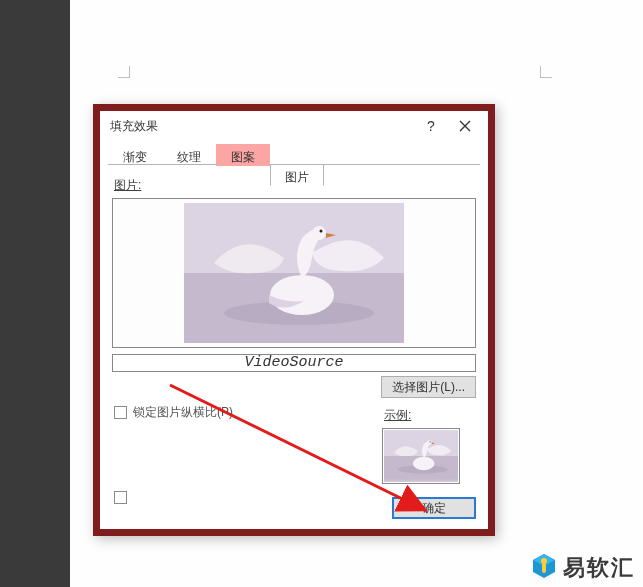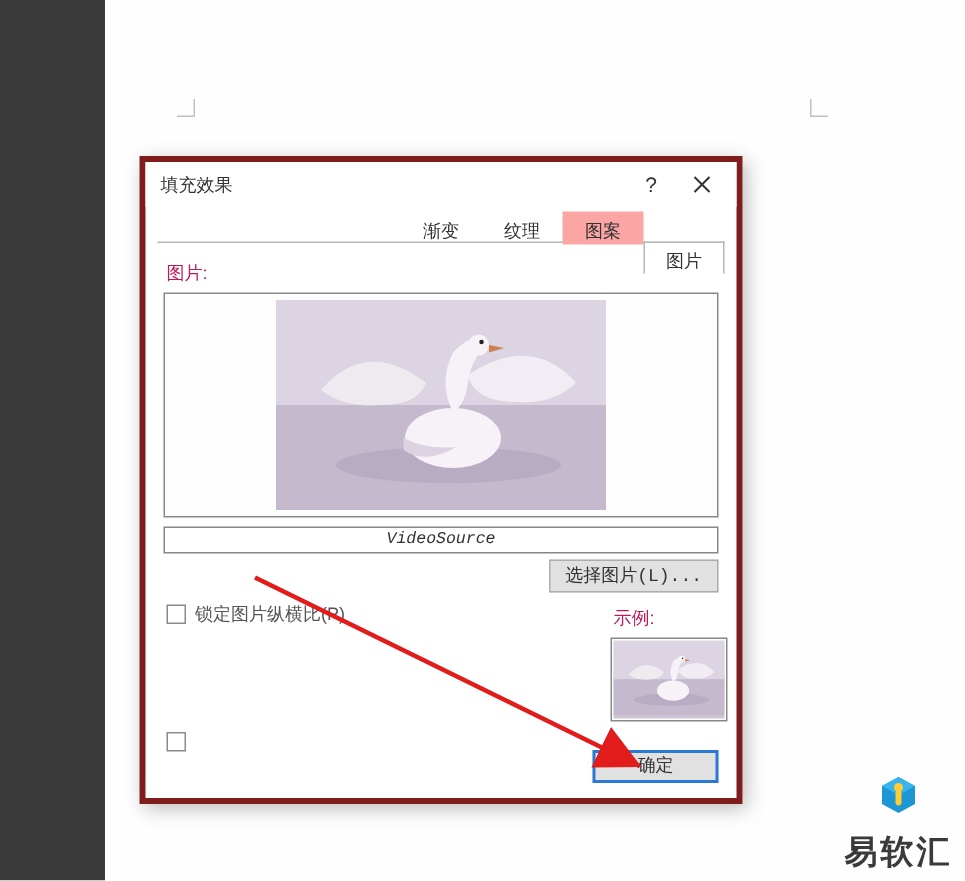--- a/index.html
+++ b/index.html
@@ -34,21 +34,21 @@
   .corner.tl::after{content:"";position:absolute;right:0;bottom:0;width:1px;height:12px;background:#c0c0c0;}
   .corner.tr { left: 540px; top: 58px; border:none;}
   .corner.tr::before{content:"";position:absolute;left:0;bottom:0;width:12px;height:1px;background:#c0c0c0;}
   .corner.tr::after{content:"";position:absolute;left:0;bottom:0;width:1px;height:12px;background:#c0c0c0;}
 
   .dialog {
     position: absolute;
     left: 93px; top: 104px;
     width: 402px; height: 432px;
     background: #fff;
-    border: 4px solid #7f1d1d;
+    border: 7px solid #7f1d1d;
     box-shadow: 3px 3px 12px rgba(0,0,0,0.25);
   }
   .titlebar {
     height: 30px;
     display: flex;
     align-items: center;
     padding: 0 6px 0 10px;
     background: #fff;
   }
   .titlebar .title { flex: 1; font-size: 12px; color: #333; }
@@ -58,21 +58,20 @@
     font-size: 14px; color: #333;
     cursor: default;
   }
   .titlebar .close { font-size: 15px; }
 
   .tabs {
     display: flex;
     margin: 2px 8px 0 8px;
     border-bottom: 1px solid #b5b5b5;
     height: 22px;
-    justify-content: flex-end;
   }
   .tab {
     padding: 2px 14px 0 14px;
     height: 22px;
     line-height: 20px;
     font-size: 12px;
     border: 1px solid transparent;
     border-bottom: none;
     position: relative;
     top: 1px;
@@ -82,21 +81,21 @@
   .tab.active {
     border: 1px solid #b5b5b5;
     border-bottom: 1px solid #fff;
     background: #fff;
     margin-top: 20px;
   }
 
   .content {
     padding: 8px 12px 8px 12px;
   }
-  .label { font-size: 12px; color: #be185d; margin: 4px 2px 4px 2px; }
+  .label { font-size: 12px; color: #404040; margin: 4px 2px 4px 2px; text-decoration: underline; }
   .img-box {
     border: 1px solid #888;
     height: 150px;
     background: #fdfdfd;
     display:flex; align-items:center; justify-content:center;
     overflow:hidden;
   }
   .swan {
     width: 220px; height: 140px;
     position: relative;
@@ -105,58 +104,57 @@
   .swan.small { width: 74px; height: 52px; }
   .swan svg { position:absolute; inset:0; width:100%; height:100%; }
 
   .src-box {
     margin-top: 6px;
     border: 1px solid #888;
     height: 18px;
     line-height: 16px;
     text-align: center;
     font-family: "Courier New", monospace;
-    font-size: 11px;
+    font-size: 15px;
     font-style: italic;
     color: #333;
     background:#fff;
   }
   .select-btn-row { text-align: right; margin-top: 4px; }
   .btn {
     display: inline-block;
     min-width: 84px;
     height: 22px;
     line-height: 20px;
     text-align: center;
     background: #e1e1e1;
     border: 1px solid #adadad;
     font-size: 12px;
     color: #333;
     padding: 0 10px;
-    font-family: Liberation Mono, monospace;
   }
   .btn.highlight {
     border: 2px solid #2a7ad4;
     line-height: 18px;
   }
 
   .chk-row {
     display: flex; align-items: center; gap: 6px;
     margin: 6px 2px;
     font-size: 12px; color: #555;
   }
   .chk {
     width: 13px; height: 13px;
     border: 1px solid #8a8a8a;
     background: #fff;
   }
 
   .example-area {
     position: absolute;
-    right: 6px; top: 292px;
+    right: 28px; top: 292px;
     text-align: center;
   }
   .example-frame {
     border: 1px solid #888;
     width: 78px; height: 56px;
     margin-top: 2px;
     display:flex;align-items:center;justify-content:center;
     background:#fff;
   }
 
@@ -173,21 +171,20 @@
 
   .watermark {
     position: absolute;
     right: 8px; bottom: 4px;
     display: flex; align-items: center; gap: 6px;
     font-size: 22px;
     font-weight: bold;
     letter-spacing: 2px;
     color: #3a3a3a;
     font-family: "Microsoft YaHei", sans-serif;
-    flex-direction: column;
   }
   .wm-icon {
     width: 26px; height: 30px;
   }
 </style>
 </head>
 <body>
 
 <div class="dark-strip"></div>
 <div class="doc-bg"></div>

